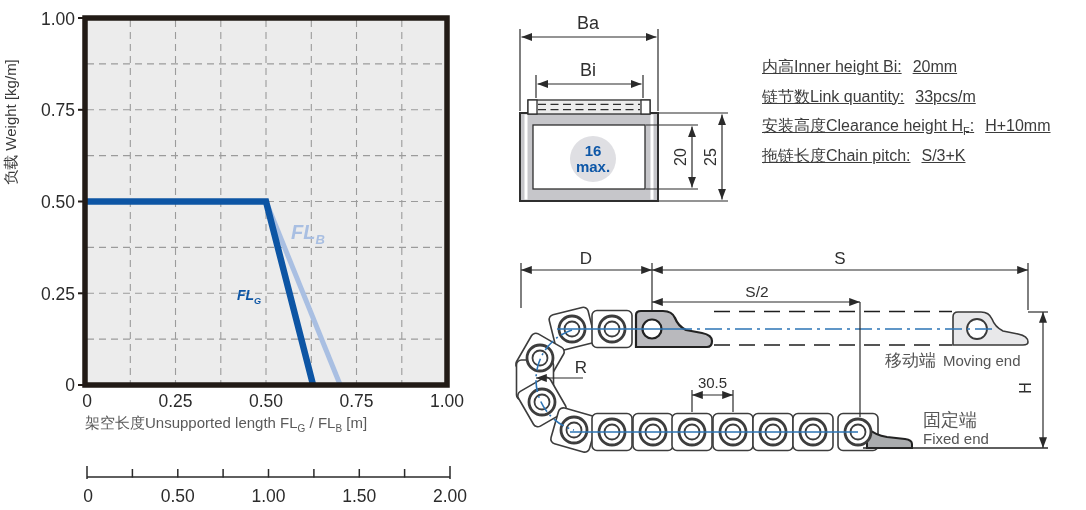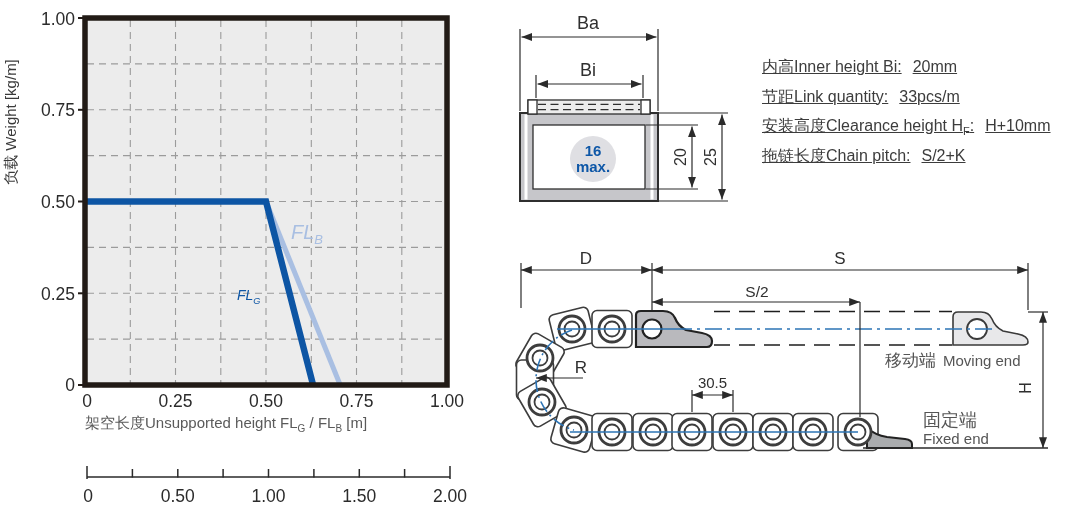--- a/index.html
+++ b/index.html
@@ -2,21 +2,21 @@
 <html><head>
 <meta charset="utf-8">
 <style>
   html,body{margin:0;padding:0;background:#fff;}
   #stage{position:relative;width:1086px;height:510px;background:#fff;overflow:hidden;
          font-family:"Liberation Sans","DejaVu Sans",sans-serif;color:#2f2f2f;}
   .abs{position:absolute;}
   svg text{font-family:"Liberation Sans","DejaVu Sans",sans-serif;}
   .caption{font-size:15px;color:#5a5a5a;line-height:22px;white-space:nowrap;}
   .caption sub{font-size:10px;}
-  .series-label{font-style:italic;font-weight:normal;white-space:nowrap;}
+  .series-label{font-style:italic;font-weight:bold;white-space:nowrap;}
   .series-label sub{font-size:65%;}
   .specs{font-size:16px;color:#3c3c3c;}
   .spec-row{height:29.5px;line-height:29.5px;white-space:nowrap;text-decoration:underline;}
   .spec-row sub{font-size:11px;}
   .spec-row .val{margin-left:11px;}
 </style>
 </head>
 <body>
 
 <div id="stage">
@@ -98,21 +98,21 @@
         <text x="359.3" y="502">1.50</text>
         <text x="450" y="502">2.00</text>
       </g>
     </g>
   </svg>
 
   <div class="abs series-label" style="left:291px;top:221px;font-size:20px;color:#a9bfe2"><span>FL</span><sub>B</sub></div>
   <div class="abs series-label" style="left:237px;top:287px;font-size:14px;color:#0d55a4"><span>FL</span><sub>G</sub></div>
 
   <div class="abs caption" style="left:85px;top:412px">
-    <div><span>架空长度Unsupported height FL</span><sub>G</sub><span> / FL</span><sub>B</sub><span> [m]</span></div>
+    <div><span>架空长度Unsupported length FL</span><sub>G</sub><span> / FL</span><sub>B</sub><span> [m]</span></div>
   </div>
 
   <svg class="abs" style="left:500px;top:5px" width="240" height="215" viewBox="0 0 240 215">
     <defs>
       <marker id="arwS" viewBox="0 0 8 6" refX="8" refY="3" markerWidth="9" markerHeight="7" orient="auto-start-reverse">
         <path d="M0,0 L8,3 L0,6 Z" fill="#2a2a2a"></path>
       </marker>
     </defs>
 
     <rect x="20" y="108" width="138" height="88" fill="#c6c6ca" stroke="#2f2f2f" stroke-width="2"></rect>
@@ -149,23 +149,23 @@
       <line x1="222" y1="109.5" x2="222" y2="194.5" marker-start="url(#arwS)" marker-end="url(#arwS)"></line>
     </g>
     <text x="88" y="24" text-anchor="middle" font-size="18" fill="#2f2f2f">Ba</text>
     <text x="88" y="71" text-anchor="middle" font-size="18" fill="#2f2f2f">Bi</text>
     <text transform="translate(186,152) rotate(-90)" text-anchor="middle" font-size="16" fill="#2f2f2f">20</text>
     <text transform="translate(216,152) rotate(-90)" text-anchor="middle" font-size="16" fill="#2f2f2f">25</text>
   </svg>
 
   <div class="abs specs" style="left:762px;top:52px">
     <div class="spec-row"><span>内高Inner height Bi:</span><sub></sub><span></span><span class="val">20mm</span></div>
-    <div class="spec-row"><span>节距Link quantity:</span><sub></sub><span></span><span class="val">33pcs/m</span></div>
+    <div class="spec-row"><span>链节数Link quantity:</span><sub></sub><span></span><span class="val">33pcs/m</span></div>
     <div class="spec-row"><span>安装高度Clearance height H</span><sub>F</sub><span>:</span><span class="val">H+10mm</span></div>
-    <div class="spec-row"><span>拖链长度Chain pitch:</span><sub></sub><span></span><span class="val">S/2+K</span></div>
+    <div class="spec-row"><span>拖链长度Chain pitch:</span><sub></sub><span></span><span class="val">S/3+K</span></div>
   </div>
 
   <svg class="abs" style="left:495px;top:245px" width="591" height="265" viewBox="0 0 591 265">
     <defs>
       <marker id="arwL" viewBox="0 0 8 6" refX="8" refY="3" markerWidth="9" markerHeight="7" orient="auto-start-reverse">
         <path d="M0,0 L8,3 L0,6 Z" fill="#2a2a2a"></path>
       </marker>
     </defs>
 
     <g fill="#ffffff" stroke="#3d3d3d" stroke-width="1.6">

